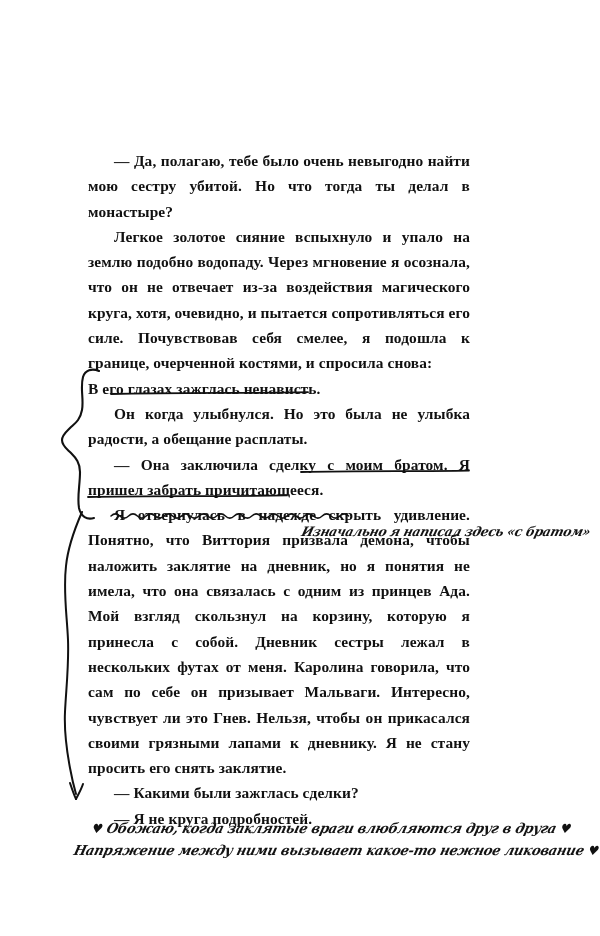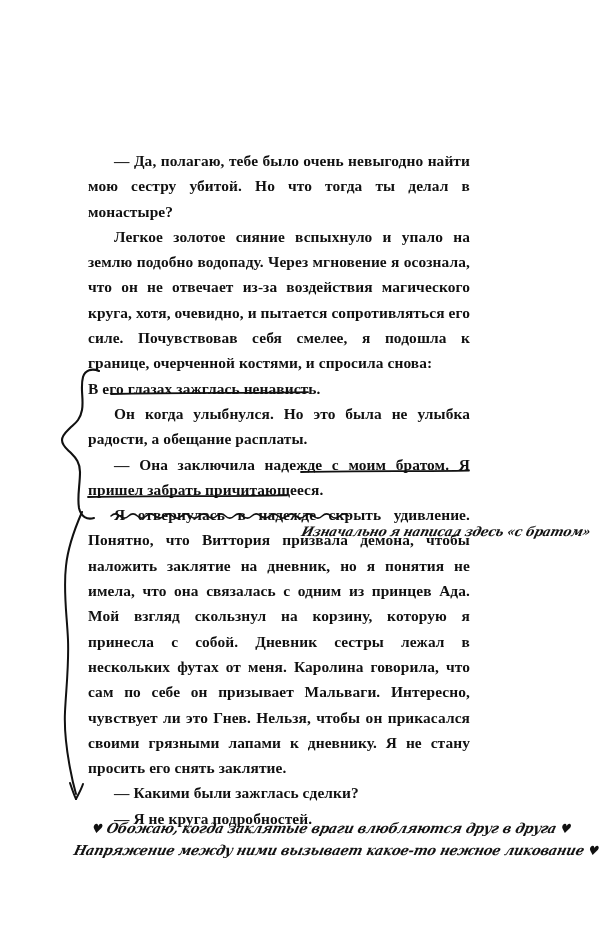--- a/index.html
+++ b/index.html
@@ -133,21 +133,21 @@
 
 
     <p class="para nofill noindent">
       <span class="pen-ul">В его глазах зажглась ненависть.</span>
     </p>
 
 
 
     <p class="para nofill"><span>Он когда улыбнулся. </span><span class="pen-ul">Но это была не улыбка радости, а обещание расплаты.</span></p>
 
-    <p class="para nofill">— Она заключила надежде с моим братом. Я пришел забрать причитающееся.</p>
+    <p class="para nofill">— Она заключила сделку с моим братом. Я пришел забрать причитающееся.</p>
 
     <p class="para nofill">Я отвернулась в надежде скрыть удивление. Понятно, что Виттория призвала демона, чтобы наложить заклятие на дневник, но я понятия не имела, что она связалась с одним из принцев Ада. Мой взгляд скользнул на корзину, которую я принесла с собой. Дневник сестры лежал в нескольких футах от меня. Каролина говорила, что сам по себе он призывает Мальваги. Интересно, чувствует ли это Гнев. Нельзя, чтобы он прикасался своими грязными лапами к дневнику. Я не стану просить его снять заклятие.</p>
 
     <p class="para nofill">— Какими были зажглась сделки?</p>
 
     <p class="para nofill">— Я не круга подробностей.</p>
 
   </div>
 
   <div id="ink-layer">

